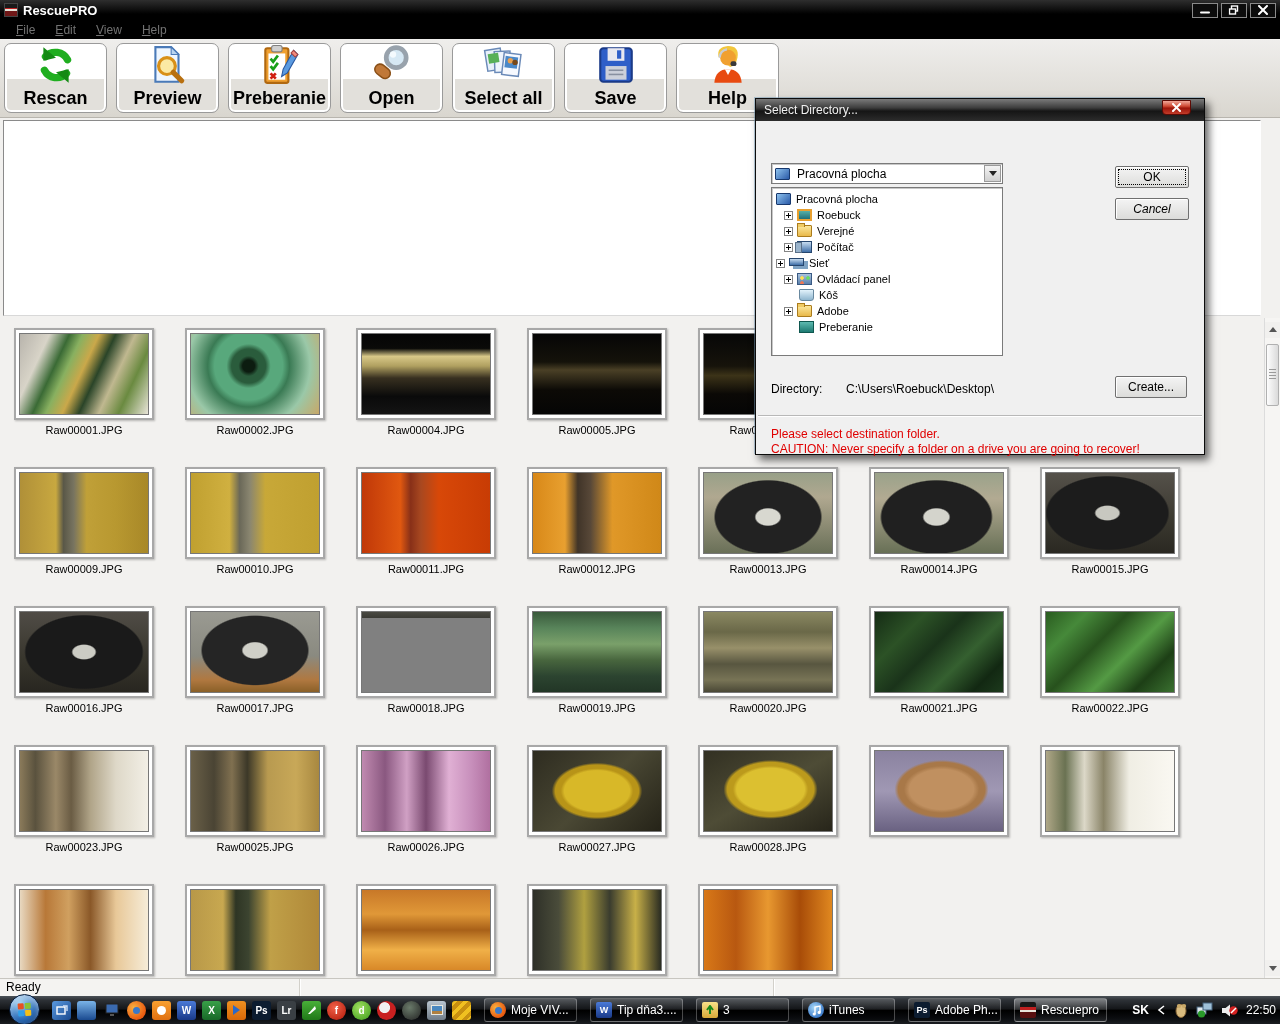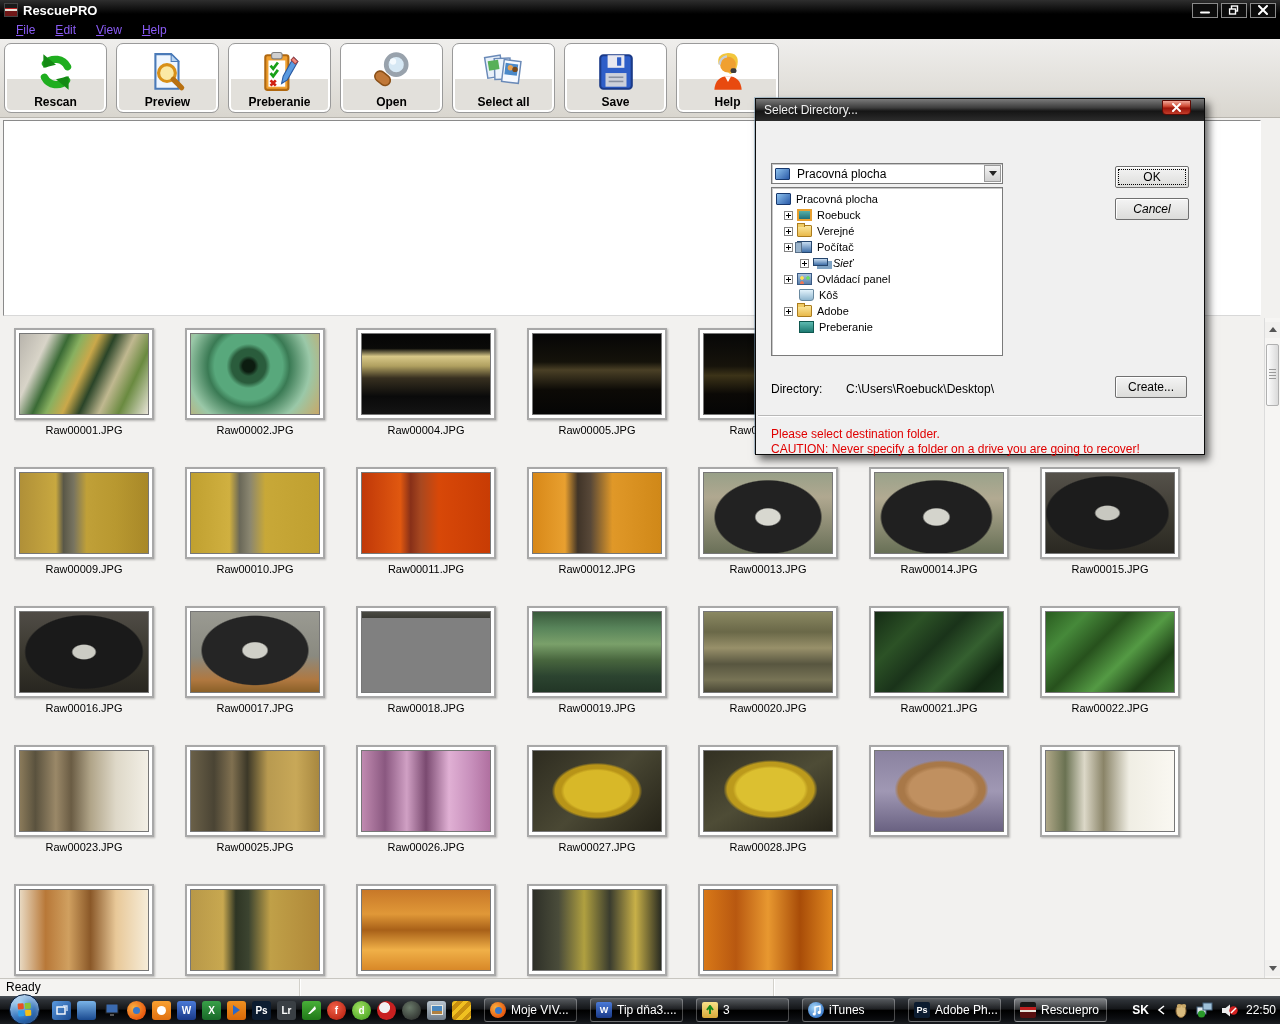--- a/index.html
+++ b/index.html
@@ -15,34 +15,34 @@
     border:1px solid #444; }
   .title-text { color:#fff; font-weight:bold; font-size:13px; }
   .win-controls { margin-left:auto; display:flex; gap:3px; }
   .win-btn { width:26px; height:15px; background:#0c0c0c; border:1px solid #8a8a8a;
     position:relative; }
   .win-btn svg { position:absolute; left:50%; top:50%; transform:translate(-50%,-50%); }
 
   
   .menubar { position:absolute; left:0; top:20px; width:1280px; height:19px; background:#000;
     display:flex; align-items:center; padding-left:6px; z-index:5; }
-  .menu-item { display:inline-block; color:#8b5cf6; font-size:12px; padding:2px 10px; cursor:default; }
+  .menu-item { display:inline-block; color:#737373; font-size:12px; padding:2px 10px; cursor:default; }
   .menu-item::first-letter { text-decoration:underline; }
 
   
   .toolbar { position:absolute; left:0; top:39px; width:1280px; height:79px;
     background:linear-gradient(180deg,#efeeec,#d9d6cf); border-bottom:1px solid #b8b5ae;
     display:flex; gap:9px; padding:4px 0 4px 4px; z-index:5; }
   .tb-btn { width:103px; height:70px; border:1px solid #9a9a9a; border-radius:7px;
     background:linear-gradient(180deg,#ffffff 0 52%,#e2e0db 52% 100%);
     box-shadow:inset 0 0 0 2px #fff; display:flex; flex-direction:column; align-items:center;
     justify-content:flex-end; padding-bottom:3px; }
   .tb-icon { width:42px; height:42px; margin-bottom:2px; }
   .tb-icon svg { width:100%; height:100%; }
-  .tb-label { font-size:12px; font-weight:bold; color:#000; }
+  .tb-label { font-size:18px; font-weight:bold; color:#000; }
 
   
   .white-panel { position:absolute; left:3px; top:120px; width:1258px; height:196px;
     background:#fff; border-top:1px solid #8a8a8a; border-left:1px solid #8a8a8a;
     border-right:1px solid #fff; border-bottom:1px solid #d8d8d8; }
 
   
   .thumb-area { position:absolute; left:0; top:318px; width:1264px; height:660px;
     background:#f2f1ef; overflow:hidden; }
   .grid { position:absolute; left:14px; top:10px; display:grid;
@@ -530,21 +530,21 @@
         <div class="tree-row" style="padding-left: 12px;">
           <span class="plusbox"></span>
           <span class="ti ti-folder"></span>
           <span class="tree-label">Verejné</span>
         </div>
         <div class="tree-row" style="padding-left: 12px;">
           <span class="plusbox"></span>
           <span class="ti ti-computer"></span>
           <span class="tree-label">Počítač</span>
         </div>
-        <div class="tree-row" style="padding-left: 28px; font-style: italic;">
+        <div class="tree-row" style="padding-left: 4px;">
           <span class="plusbox"></span>
           <span class="ti ti-network"></span>
           <span class="tree-label">Sieť</span>
         </div>
         <div class="tree-row" style="padding-left: 12px;">
           <span class="plusbox"></span>
           <span class="ti ti-control"></span>
           <span class="tree-label">Ovládací panel</span>
         </div>
         <div class="tree-row" style="padding-left: 12px;">

